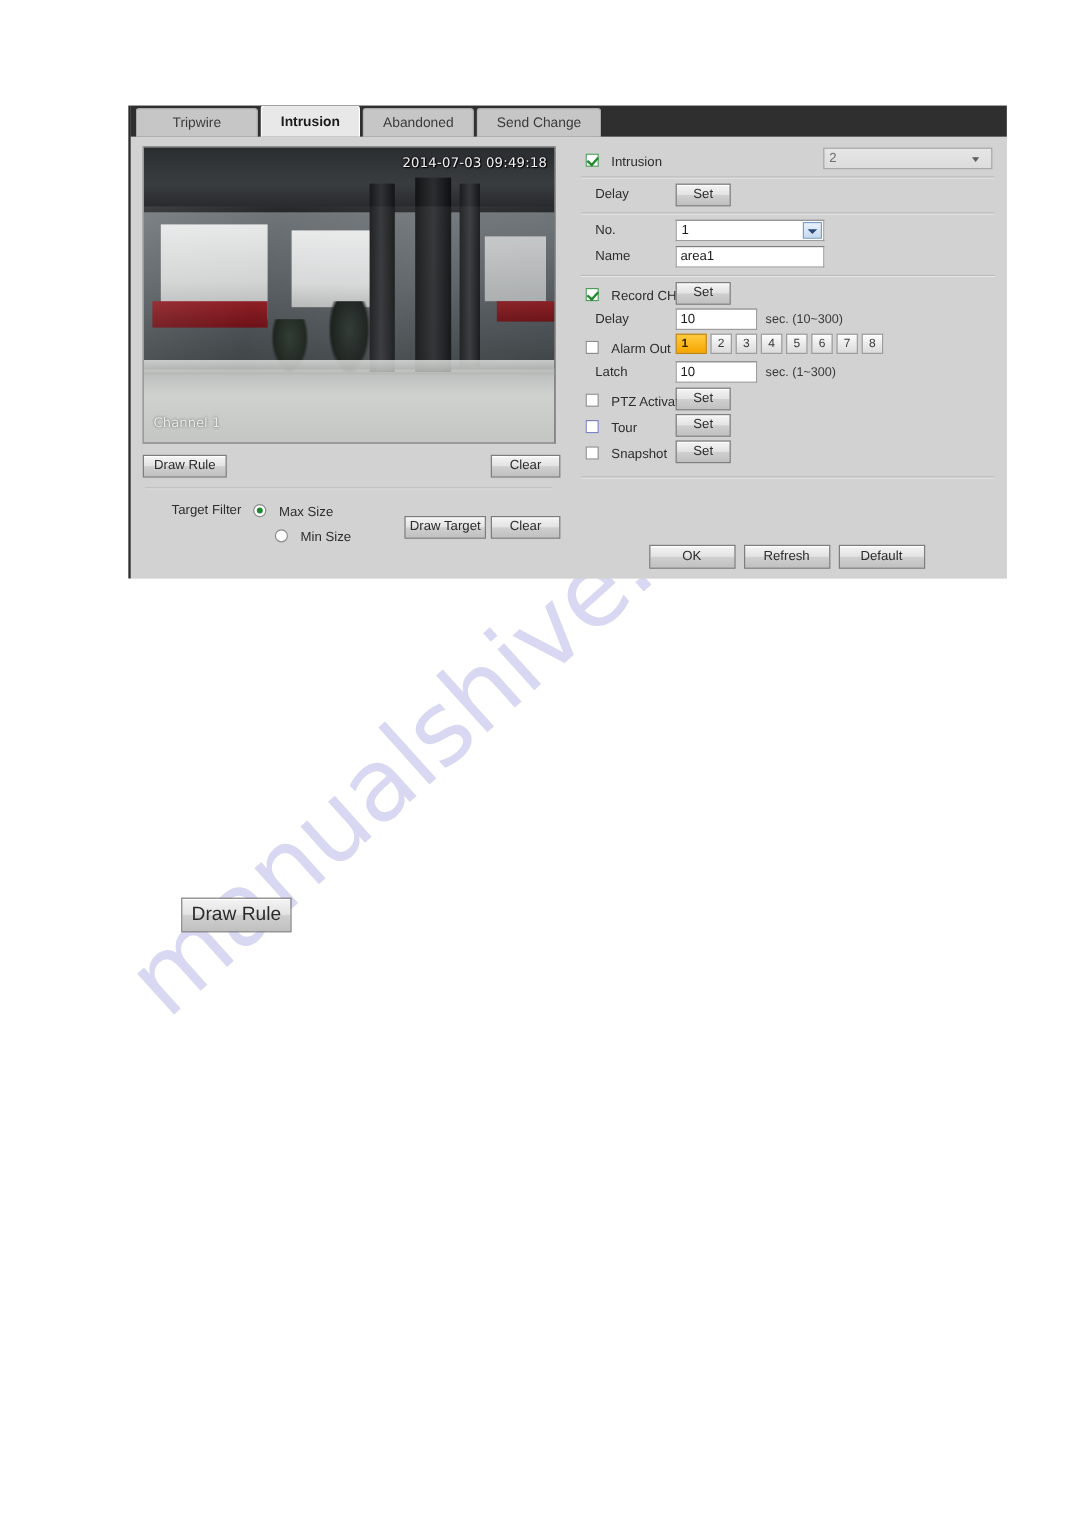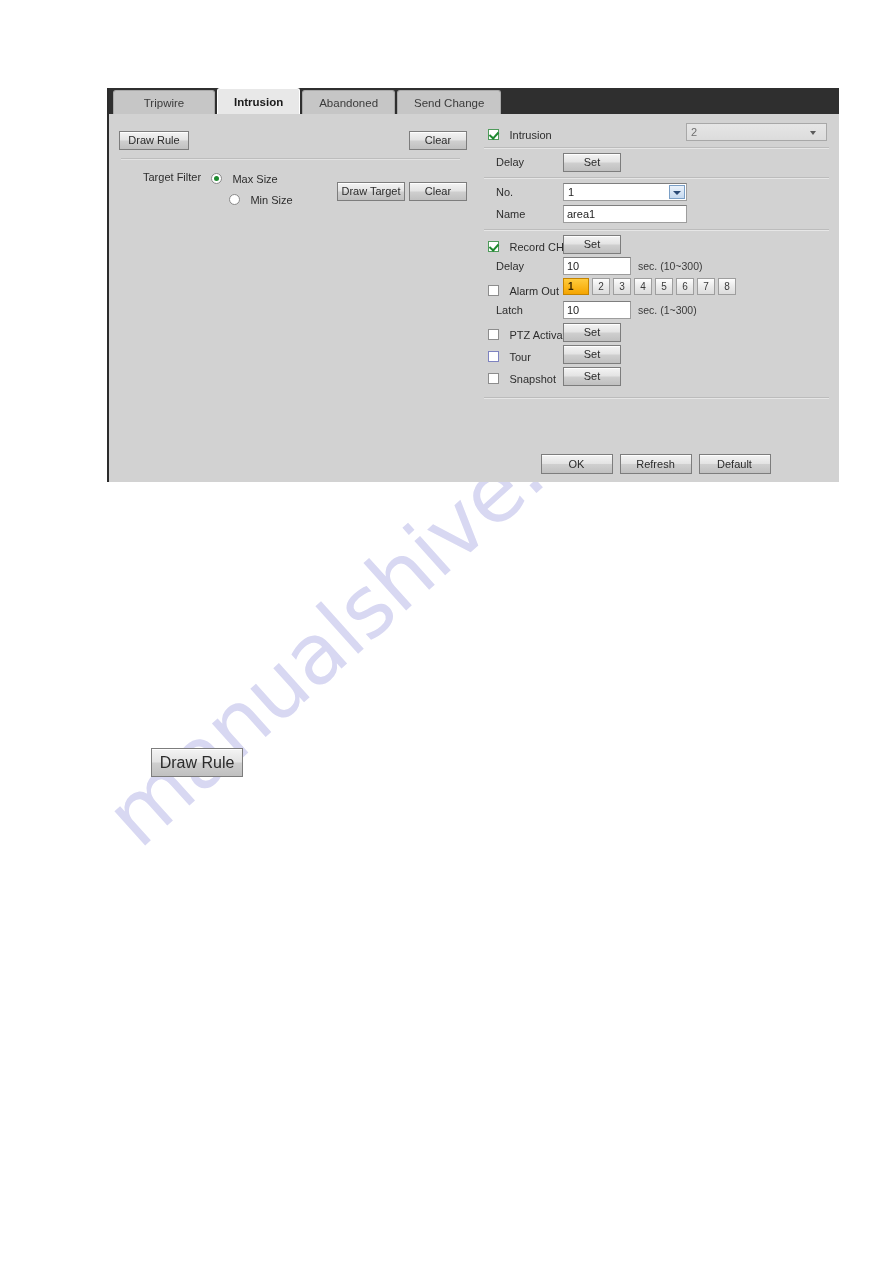--- a/index.html
+++ b/index.html
@@ -372,21 +372,21 @@
     background: #bcbcbc;
     border-bottom: 1px solid #e6e6e6;
     margin: 3px 4px 3px 4px;
   }
   .chk-label { position: absolute; left: 2px; top: 3px; }
   .chk-label span { margin-left: 6px; }
   .r-label { position: absolute; left: 16px; top: 4px; }
 
   .ch-select { position: absolute; right: 6px; top: 1px; width: 141px; }
 
-  .set-btn { position: absolute; left: 83px; top: 1px; width: 58px; }
+  .set-btn { position: absolute; left: 83px; top: 1px; width: 46px; }
 
   .field-no   { position: absolute; left: 83px; top: 1px; width: 124px; }
   .field-name { position: absolute; left: 83px; top: 1px; width: 124px; }
   .field-dir  { position: absolute; left: 83px; top: 1px; width: 128px; }
 
   .num-field { position: absolute; left: 83px; top: 1px; width: 68px; }
   .unit-text { position: absolute; left: 158px; top: 4px; }
 
   .alarm-outs { position: absolute; left: 83px; top: 0px; display: flex; gap: 3px; }
   .ao {
@@ -445,20 +445,41 @@
     <div class="tab first">Tripwire</div>
     <div class="tab active">Intrusion</div>
     <div class="tab">Abandoned</div>
     <div class="tab">Send Change</div>
   </div>
 
   <div class="dlg-body">
 
     <div class="left-pane">
 
+      <div class="video-box">
+        <div class="video-scene">
+          <div class="vs-ceiling"></div>
+          <div class="vs-mid"></div>
+          <div class="vs-floor"></div>
+          <div class="vs-window-a"></div>
+          <div class="vs-window-b"></div>
+          <div class="vs-window-c"></div>
+          <div class="vs-red-a"></div>
+          <div class="vs-red-b"></div>
+          <div class="vs-pillar1"></div>
+          <div class="vs-pillar2"></div>
+          <div class="vs-pillar3"></div>
+          <div class="vs-plant"></div>
+          <div class="vs-plant2"></div>
+          <div class="vs-rail"></div>
+          <div class="vs-glassglare"></div>
+        </div>
+        <div class="video-ts">2014-07-03 09:49:18</div>
+        <div class="video-ch">Channel 1</div>
+      </div>
 
       <div class="left-row1">
         <div class="btn drawrule">Draw Rule</div>
         <div class="btn clear">Clear</div>
       </div>
 
       <div class="hr"></div>
 
       <div class="target-row">
         <div class="lbl tf-label">Target Filter</div>

